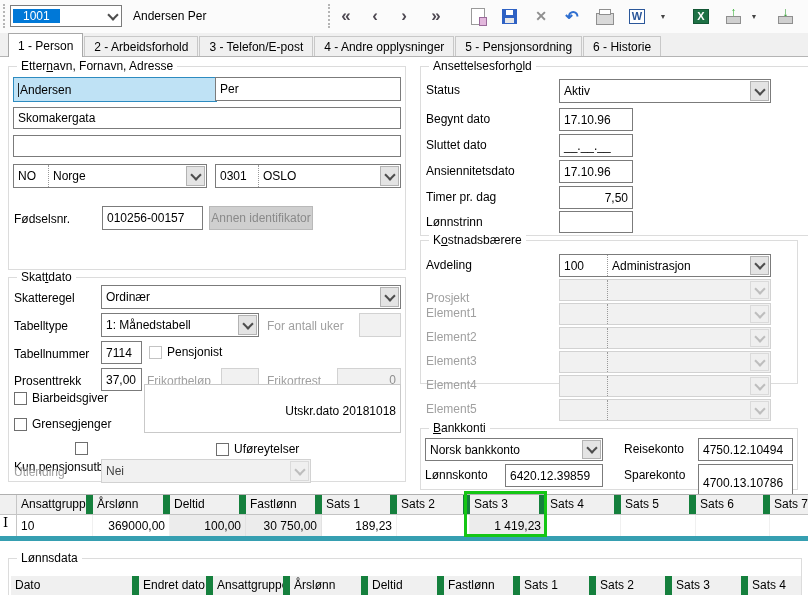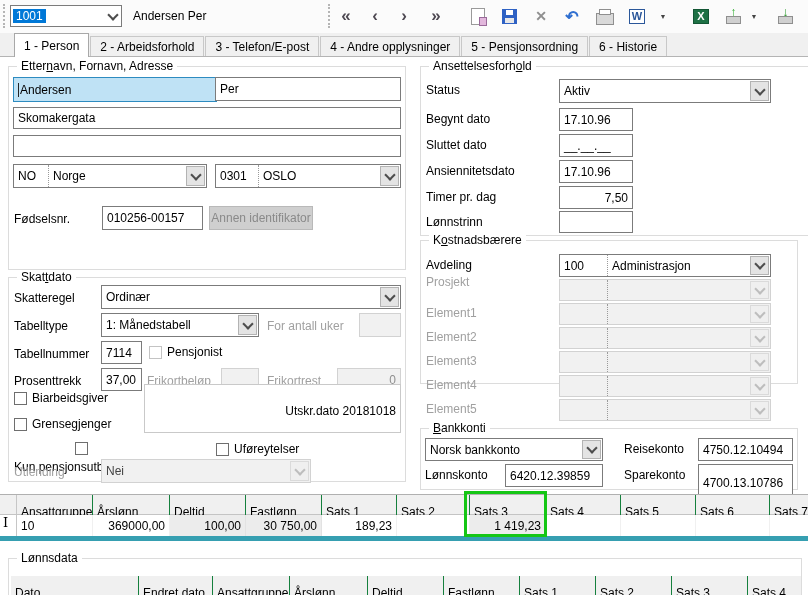--- a/index.html
+++ b/index.html
@@ -2,21 +2,21 @@
 <html style="--accent-selection: #0078d7; --focus-field-bg: #bfe2f5; --focus-field-border: #2d8bc0; --green-box: #15c615; --teal-bar: #369fb1; --word-blue: #2b579a; --excel-green: #1e7145;"><head>
 <meta charset="utf-8">
 <style>
   html,body{margin:0;padding:0;background:#fff;}
   #app{position:relative;width:808px;height:595px;overflow:hidden;background:#fff;
        font-family:"Liberation Sans",sans-serif;font-size:12px;color:#000;}
   
   .toolbar{position:absolute;left:0;top:0;width:808px;height:33px;background:#fbfbfb;border-bottom:1px solid #e3e3e3;}
   .grip{position:absolute;top:4px;width:3px;height:24px;border-left:2px dotted #b5b5b5;}
   .tb-combo{position:absolute;left:10px;top:5px;width:112px;height:22px;background:#fff;border:1px solid #7b7b7b;display:flex;align-items:center;box-sizing:border-box;}
-  .tb-combo .sel{background:var(--accent-selection,#0078d7);color:#fff;padding:0 3px;margin-left:2px;}
+  .tb-combo .sel{background:var(--accent-selection,#0078d7);color:#fff;padding:0 10px;margin-left:2px;}
   .tb-combo .dd-plain{margin-left:auto;margin-right:4px;display:flex;align-items:center;}
   .chev{width:6px;height:6px;border-right:2px solid #4d4d4d;border-bottom:2px solid #4d4d4d;transform:rotate(45deg);margin-top:-3px;}
   .tb-name{position:absolute;left:133px;top:9px;white-space:nowrap;}
   .ticon{position:absolute;top:6px;height:20px;display:flex;align-items:center;justify-content:center;cursor:default;}
   .nav{font-size:17px;font-weight:bold;color:#4e4952;line-height:18px;}
   .x-del{font-size:14px;font-weight:bold;color:#8f8f8f;}
   .undo{font-size:16px;font-weight:bold;color:#2f6fd0;}
   .caret-dd{font-size:7px;color:#444;}
   .doc{width:12px;height:15px;background:#fff;border:1px solid #9a9a9a;position:relative;}
   .doc::after{content:"";position:absolute;right:-3px;bottom:-2px;width:6px;height:7px;background:#e2b7dc;border:1px solid #9a6a9a;}
@@ -25,21 +25,21 @@
   .floppy::after{content:"";position:absolute;bottom:1px;left:3px;right:3px;height:5px;background:#e8e8e8;}
   .printer{width:16px;height:10px;background:#d9d9d9;border:1px solid #8f8f8f;position:relative;margin-top:5px;}
   .printer::before{content:"";position:absolute;top:-5px;left:2px;right:2px;height:4px;background:#fff;border:1px solid #8f8f8f;}
   .office{width:16px;height:15px;display:flex;align-items:center;justify-content:center;font-weight:bold;font-size:11px;box-sizing:border-box;}
   .word{background:#fff;border:1px solid var(--word-blue,#2b579a);color:var(--word-blue,#2b579a);}
   .excel{background:var(--excel-green,#1e7145);border:1px solid #135634;color:#fff;}
   .tray{position:relative;width:17px;height:19px;}
   .tray .arrow{position:absolute;top:-3px;left:0;right:0;text-align:center;font-size:13px;font-weight:bold;color:#2fae2f;}
   .tray .base{position:absolute;bottom:2px;left:1px;right:1px;height:6px;background:#d0d0d0;border:1px solid #8f8f8f;}
   
-  .tabstrip{position:absolute;left:0;top:33px;width:808px;height:24px;background:#f0f0f0;display:flex;align-items:flex-end;padding-left:14px;box-sizing:border-box;}
+  .tabstrip{position:absolute;left:0;top:33px;width:808px;height:24px;background:#f0f0f0;display:flex;align-items:flex-end;padding-left:8px;box-sizing:border-box;}
   .tabstrip::after{content:"";position:absolute;left:0;bottom:0;width:808px;height:1px;background:#b4b4b4;}
   .tab{box-sizing:border-box;height:21px;padding:3px 9px 2px 9px;background:#f0f0f0;border:1px solid #c8c8c8;border-bottom:none;margin-right:1px;white-space:nowrap;position:relative;}
   .tab.active{background:#fff;height:24px;padding-top:5px;border-color:#a8a8a8;z-index:3;}
   
   .group{position:absolute;border:1px solid #dcdcdc;box-sizing:border-box;background:#fff;}
   .glabel{position:absolute;top:-8px;left:8px;background:#fff;padding:0 4px;white-space:nowrap;}
   .mn{text-decoration:underline;}
   .lbl{position:absolute;white-space:nowrap;}
   .lbl.dis{color:#a0a0a0;}
   .fld{position:absolute;background:#fff;border:1px solid #7b7b7b;box-sizing:border-box;display:flex;align-items:center;padding:0 4px;overflow:hidden;white-space:nowrap;}
@@ -58,21 +58,21 @@
   .cb{position:absolute;display:flex;align-items:center;gap:5px;white-space:nowrap;}
   .cb .box{width:13px;height:13px;background:#fff;border:1px solid #6e6e6e;box-sizing:border-box;flex:none;}
   .cb.dis .box{border-color:#c3c3c3;}
   .cb.dis .t{color:#000000;}
   .btn{position:absolute;box-sizing:border-box;display:flex;align-items:center;justify-content:center;white-space:nowrap;}
   .btn.dis{background:#cfcfcf;border:1px solid #b9b9b9;color:#8a8a8a;}
   .memo{position:absolute;background:#fff;border:1px solid #c9c9c9;box-sizing:border-box;padding:19px 4px;text-align:right;}
   
   .salgrid{position:absolute;left:0;top:494px;width:808px;border-top:1px solid #b0b0b0;overflow:hidden;}
   .ghead{display:flex;height:19px;background:#f0f0f0;border-bottom:1px solid #c4c4c4;}
-  .ghead .hc{box-sizing:border-box;border-right:1px solid #15803d;padding:10px 4px;white-space:nowrap;overflow:hidden;flex:none;}
+  .ghead .hc{box-sizing:border-box;border-right:7px solid #15803d;padding:2px 4px;white-space:nowrap;overflow:hidden;flex:none;}
   .grow{display:flex;height:21px;background:#fff;}
   .grow .c{box-sizing:border-box;border-right:1px solid #f0f0f0;padding:2px 4px;white-space:nowrap;overflow:hidden;flex:none;display:flex;align-items:center;}
   .grow .c.num{justify-content:flex-end;}
   .grow .c.shade{background:#ececec;border-right-color:#e2e2e2;}
   .selcell{width:17px;flex:none;box-sizing:border-box;border-right:1px solid #c6c6c6;}
   .ibeam{font-family:"DejaVu Serif",serif;font-size:13px;padding-left:3px;}
   .tealbar{position:absolute;left:0;top:536px;width:808px;height:5px;background:var(--teal-bar,#369fb1);}
   .greenbox{position:absolute;left:464px;top:491px;width:83px;height:46px;border:3px solid var(--green-box,#15c615);box-sizing:border-box;z-index:6;pointer-events:none;}
 </style>
 </head>
@@ -245,21 +245,21 @@
   <div class="group" style="left:420px;top:240px;width:378px;height:144px;">
     <div class="glabel"><span>K</span><span class="mn">o</span><span>stnadsbærere</span></div>
     <div class="lbl" style="left:5px;top:17px;">Avdeling</div>
     <div class="combo" style="left:138px;top:13px;width:212px;height:23px;">
       <span class="code" style="width:47px;">100</span>
       <span class="name">Administrasjon</span>
       <span class="dd">
           <span class="chev"></span>
         </span>
     </div>
-    <div class="lbl dis" style="left:5px;top:34px;">Prosjekt</div>
+    <div class="lbl dis" style="left:5px;top:50px;">Prosjekt</div>
     <div class="combo dis" style="left:138px;top:38px;width:212px;height:22px;">
         <span class="code" style="width:47px;"></span>
         <span class="name"></span>
         <span class="dd">
           <span class="chev"></span>
         </span>
       </div>
     <div class="lbl dis" style="left:5px;top:65px;">Element1</div>
     <div class="combo dis" style="left:138px;top:62px;width:212px;height:22px;">
         <span class="code" style="width:47px;"></span>

